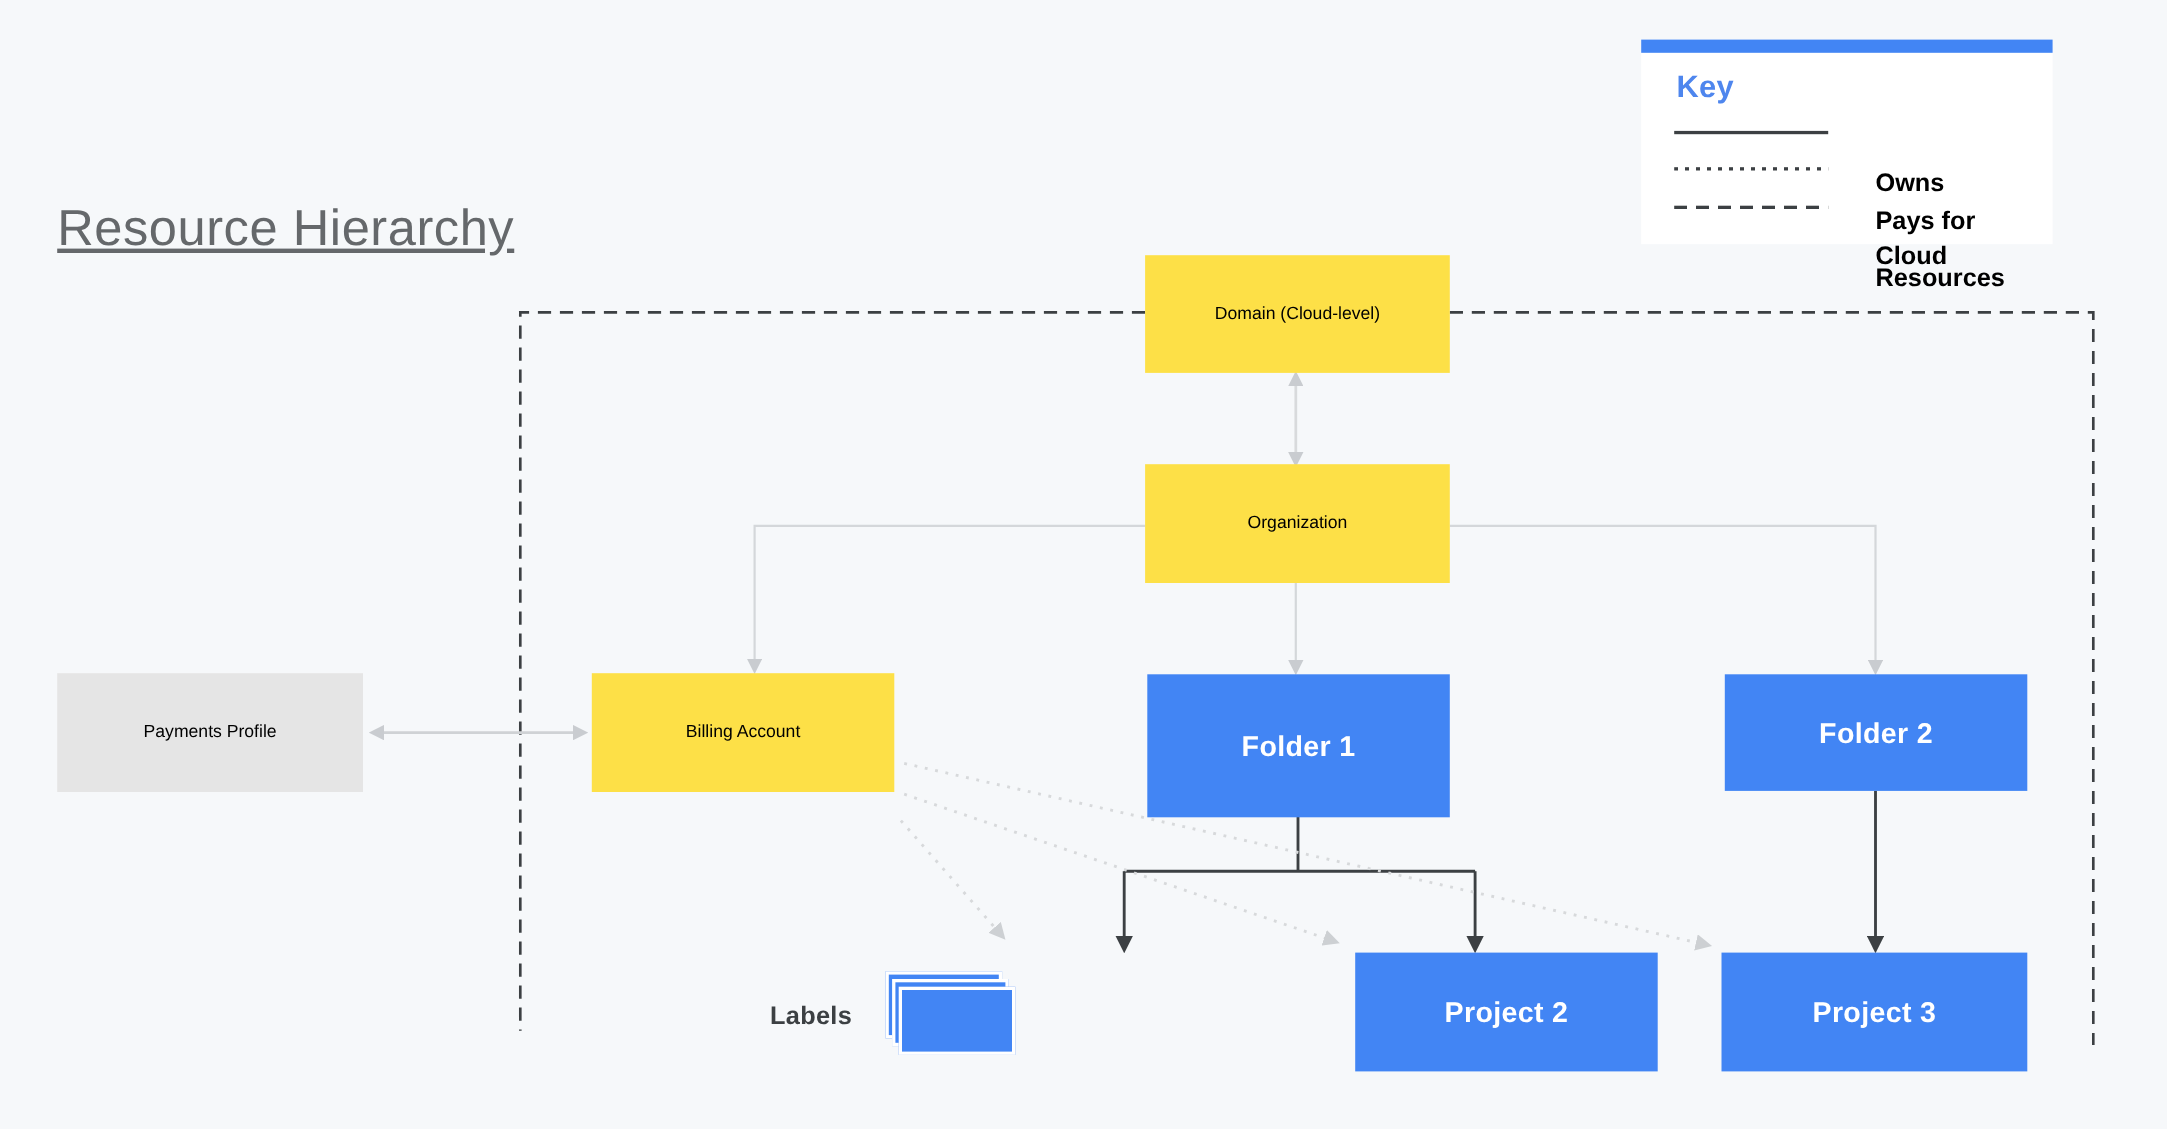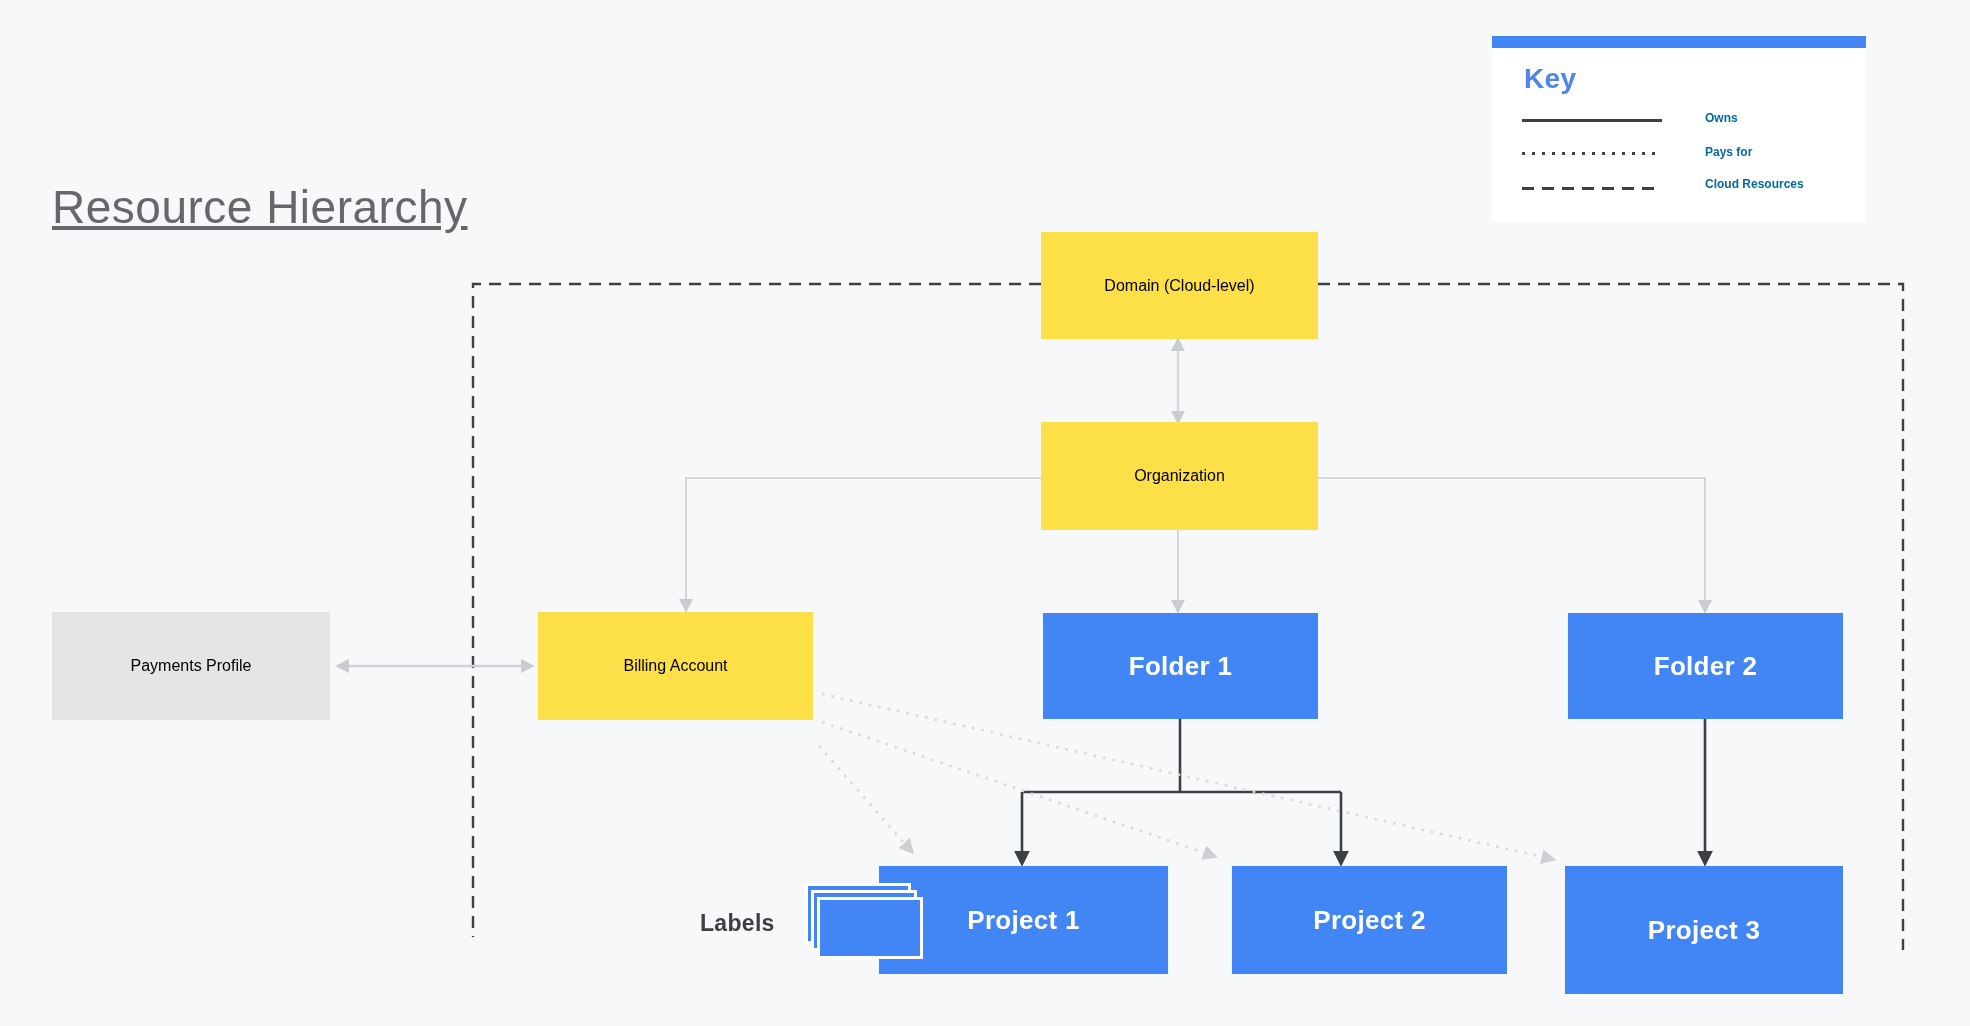--- a/index.html
+++ b/index.html
@@ -30,25 +30,25 @@
   .node.blue{background:#4285f4;}
   .node.blue .lbl{font-size:26px;font-weight:700;color:#ffffff;letter-spacing:.3px;}
   .node.pink{background:#fde047;}
   .node.green{background:#fde047;}
   .node.cream{background:#e5e5e5;}
 
   #n-domain   {left:1041px;top:232px;width:277px;height:107px;}
   #n-org      {left:1041px;top:422px;width:277px;height:108px;}
   #n-payments {left:52px;  top:612px;width:278px;height:108px;}
   #n-billing  {left:538px; top:612px;width:275px;height:108px;}
-  #n-folder1  {left:1043px;top:613px;width:275px;height:106px;}
+  #n-folder1  {left:1043px;top:613px;width:275px;height:130px;}
   #n-folder2  {left:1568px;top:613px;width:275px;height:106px;align-items:center;}
   #n-project1 {left:879px; top:866px;width:289px;height:108px;}
   #n-project2 {left:1232px;top:866px;width:275px;height:108px;}
-  #n-project3 {left:1565px;top:866px;width:278px;height:128px;}
+  #n-project3 {left:1565px;top:866px;width:278px;height:108px;}
 
   
   .labels-text{
     position:absolute;left:700px;top:910px;z-index:4;
     font-size:23px;font-weight:700;color:#3c4043;letter-spacing:.3px;
   }
   .labels-icon{position:absolute;left:805px;top:883px;width:120px;height:78px;z-index:3;}
   .labels-icon .card{
     position:absolute;background:#4285f4;border:3px solid #ffffff;box-sizing:border-box;
   }
@@ -65,21 +65,21 @@
   .key-title{
     position:absolute;left:32px;top:27px;
     font-size:28px;font-weight:700;color:#4e86ee;letter-spacing:.3px;
   }
   .key-line{position:absolute;left:30px;width:140px;height:3px;}
   .kl-solid {top:83px;background:#3c4043;height:2.6px;}
   .kl-dotted{top:116px;background:repeating-linear-gradient(to right,#3c4043 0 3px,transparent 3px 10px);}
   .kl-dashed{top:151px;background:repeating-linear-gradient(to right,#3c4043 0 12px,transparent 12px 20px);}
   .key-label{
     position:absolute;left:213px;width:150px;
-    font-size:12px;font-weight:700;color:#0369a1;line-height:20px;
+    font-size:23px;font-weight:700;color:#000000;line-height:20px;margin-top:48px;
   }
   .kt-0{top:72px;}
   .kt-1{top:106px;}
   .kt-2{top:138px;}
 </style>
 </head>
 <body>
 
 <div id="canvas">
 
@@ -140,23 +140,20 @@
   </div>
   <div class="node green" id="n-billing">
     <div class="lbl">Billing Account</div>
   </div>
   <div class="node blue" id="n-folder1">
     <div class="lbl">Folder 1</div>
   </div>
   <div class="node blue" id="n-folder2">
     <div class="lbl">Folder 2</div>
   </div>
-  <div class="node blue" id="n-project1">
-    <div class="lbl">Project 1</div>
-  </div>
   <div class="node blue" id="n-project2">
     <div class="lbl">Project 2</div>
   </div>
   <div class="node blue" id="n-project3">
     <div class="lbl">Project 3</div>
   </div>
 
   <div class="labels-text">Labels</div>
   <div class="labels-icon">
     <div class="card c1"></div>

